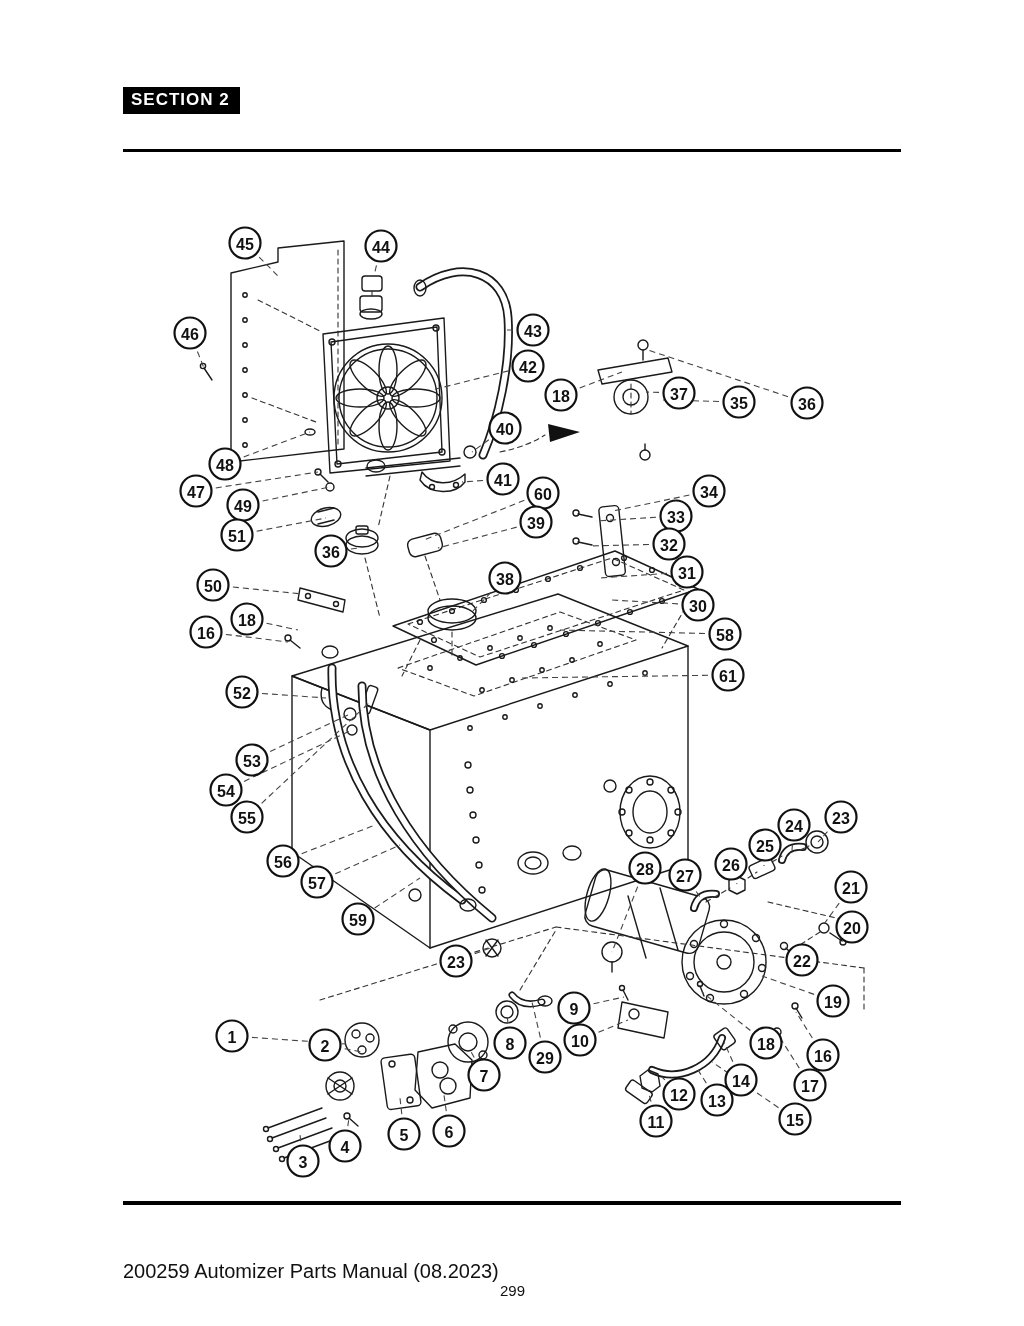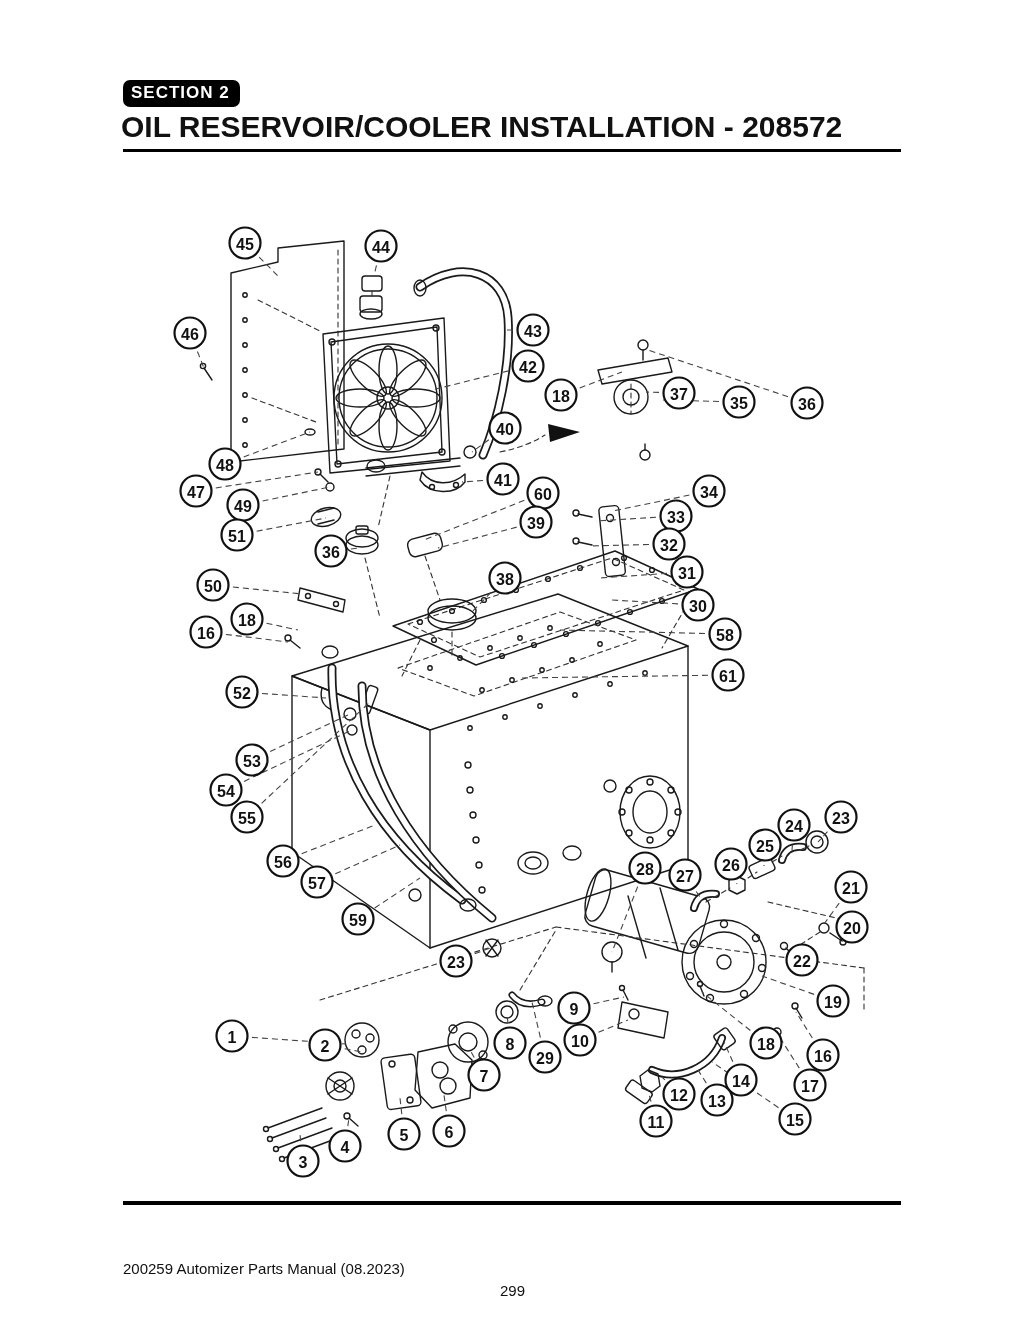--- a/index.html
+++ b/index.html
@@ -1,42 +1,41 @@
 <!DOCTYPE html>
 <html><head>
 <meta charset="utf-8">
 <style>
   html,body{margin:0;padding:0;background:#e8e8e8;}
   .page{position:relative;width:1024px;height:1326px;background:#ffffff;margin:0 auto;
         font-family:"Liberation Sans",sans-serif;color:#111;overflow:hidden;}
-  .section-badge{position:absolute;left:123px;top:80px;background:#000;color:#fff;
-        font-weight:bold;font-size:17px;letter-spacing:1px;padding:3px 10px 4px 8px;border-radius:7px;}
+  .section-badge{position:absolute;left:123px;top:87px;background:#000;color:#fff;
+        font-weight:bold;font-size:17px;letter-spacing:1px;padding:3px 10px 4px 8px;}
   .doc-title{position:absolute;left:121px;top:110px;font-size:30px;font-weight:bold;
         letter-spacing:0px;white-space:nowrap;}
   .rule-top{position:absolute;left:123px;top:149px;width:778px;height:3px;background:#000;}
   .rule-bottom{position:absolute;left:123px;top:1201px;width:778px;height:4px;background:#000;}
-  .footer-left{position:absolute;left:123px;top:1260px;font-size:15px;}
+  .footer-left{position:absolute;left:123px;top:1260px;font-size:20px;}
   .footer-page{position:absolute;left:500px;top:1260px;font-size:15px;margin-top:22px;}
   svg.diagram{position:absolute;left:0;top:0;}
   .art{stroke:#1a1a1a;fill:none;stroke-width:1.4;stroke-linejoin:round;stroke-linecap:round;}
   .dash{stroke-dasharray:5 4;stroke-width:1.1;stroke:#333;}
   .tube{stroke:#1a1a1a;stroke-width:9;fill:none;}
   .tube-in{stroke:#ffffff;stroke-width:5.5;fill:none;}
   .leader{stroke:#444;stroke-width:1.1;stroke-dasharray:6 4;fill:none;}
   #callouts circle{fill:#fff;stroke:#111;stroke-width:2.2;}
   #callouts text{font-family:"Liberation Sans",sans-serif;font-size:16px;font-weight:bold;
         fill:#111;text-anchor:middle;dominant-baseline:central;}
 </style>
 </head>
 <body>
 
 <div class="page">
 
   <div class="section-badge">SECTION 2</div>
-  <div class="doc-title">OIL RESERVOIR/COOLER INSTALLATION - 208572</div>
   <div class="rule-top"></div>
 
   <svg class="diagram" width="1024" height="1326" viewBox="0 0 1024 1326">
 
     <g class="art">
 
       <g>
         <path d="M231,273 L278,262 L278,248 L344,241 L344,449 L231,462 Z"></path>
         <path d="M338,250 L338,446" class="dash"></path>
         <circle cx="245" cy="295" r="2.2"></circle>

